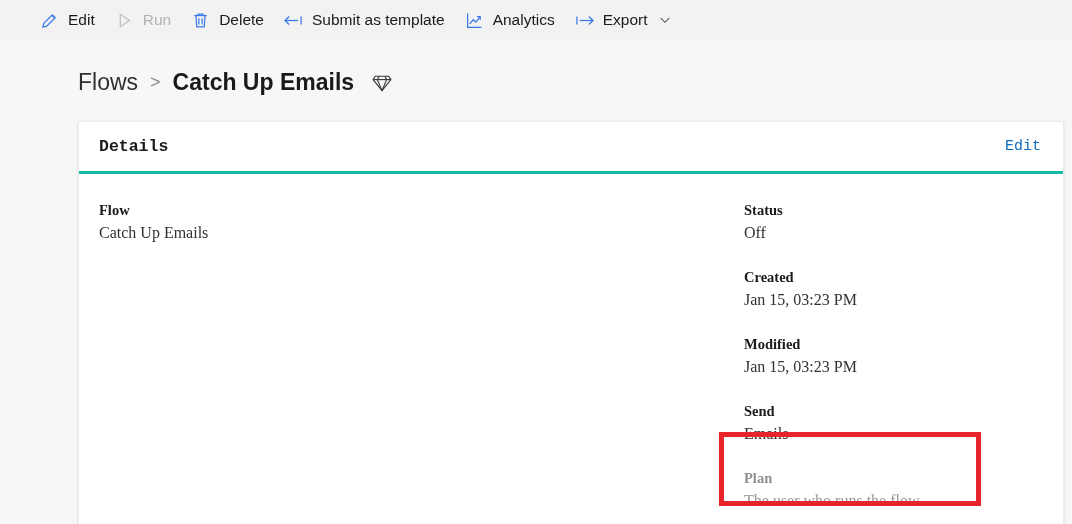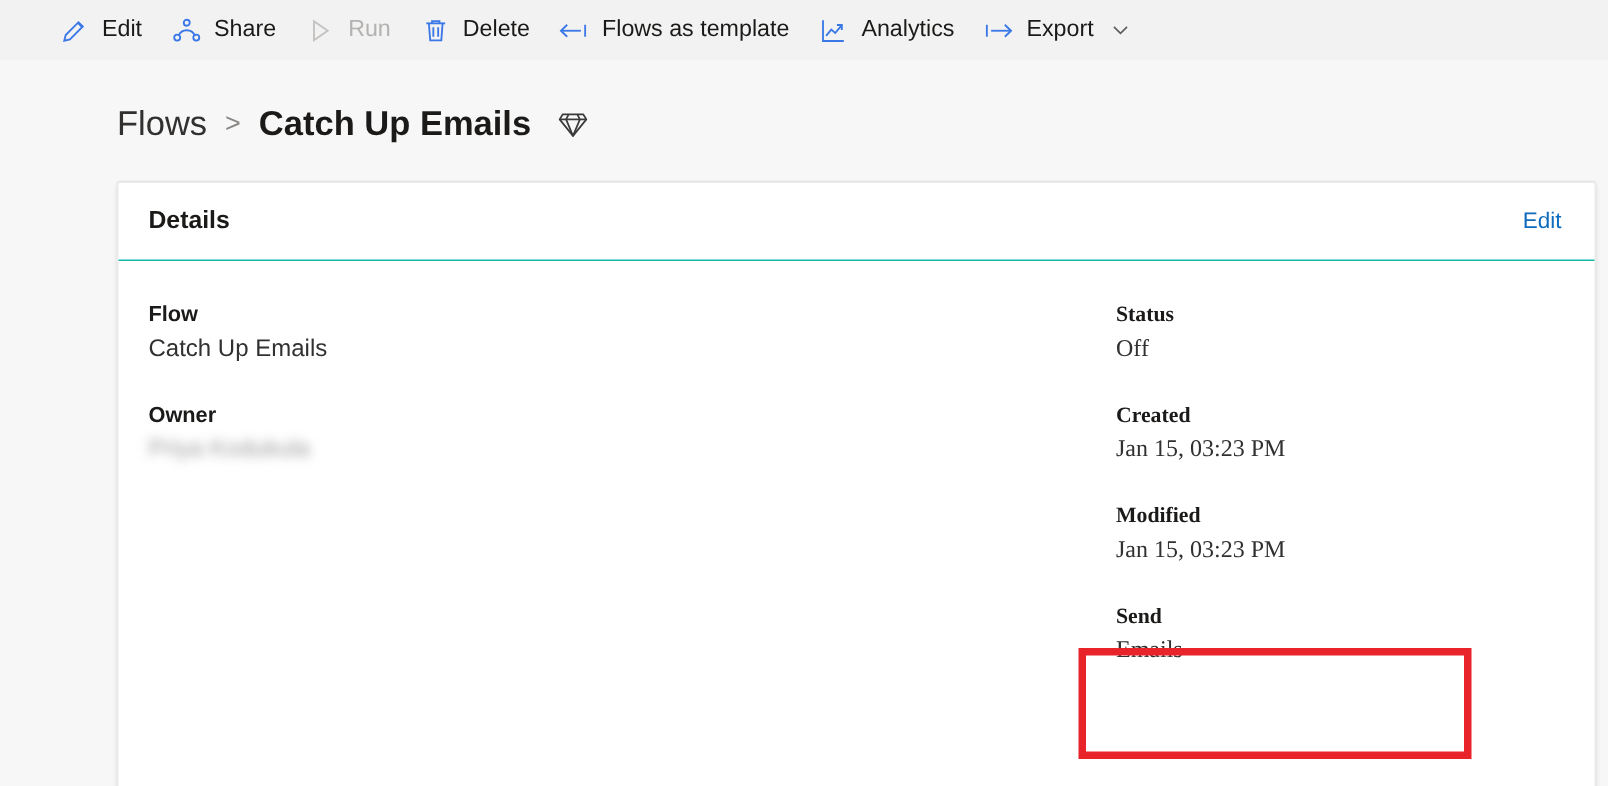--- a/index.html
+++ b/index.html
@@ -86,38 +86,39 @@
     border: 1px solid #ebebeb;
     border-radius: 2px;
     box-shadow: 0 1.2px 3.6px rgba(0,0,0,0.10), 0 0.3px 0.9px rgba(0,0,0,0.07);
   }
   .card-head {
     height: 52px;
     display: flex;
     align-items: center;
     justify-content: space-between;
     padding: 0 22px 0 20px;
-    border-bottom: 1px solid #14b8a6;
+    border-bottom: 3px solid #14b8a6;
+    font-family: Liberation Mono, monospace;
   }
   .card-title {
     font-size: 16.5px;
     font-weight: bold;
     color: #1b1a19;
   }
   .card-edit {
     font-size: 15px;
     color: #0f6cbd;
     cursor: pointer;
   }
 
   .card-body {
     display: flex;
     padding: 26px 20px 0 20px;
   }
-  .col-left { width: 645px; }
+  .col-left { width: 645px; font-family: Liberation Serif, serif; }
   .col-right { flex: 1; font-family: Liberation Serif, serif; }
 
   .field { margin-bottom: 22px; }
   .field:last-child { margin-bottom: 0; }
   .f-label {
     font-size: 14.5px;
     font-weight: bold;
     color: #1b1a19;
     line-height: 20px;
   }
@@ -158,31 +159,20 @@
   <div class="cmd">
     <span class="ico">
       <svg width="19" height="19" viewBox="0 0 20 20" fill="none" stroke="#3b78e7" stroke-width="1.3">
         <path d="M3 17l1-4 9-9 3 3-9 9-4 1z"></path>
         <path d="M12.5 4.5l3 3"></path>
       </svg>
     </span>
     <span>Edit</span>
   </div>
 
-  <div class="cmd">
-    <span class="ico">
-      <svg width="19" height="19" viewBox="0 0 20 20" fill="none" stroke="#3b78e7" stroke-width="1.3">
-        <path d="M4.2 13.5a6.3 6.3 0 0 1 11.6 0"></path>
-        <circle cx="10" cy="4.4" r="2.1"></circle>
-        <circle cx="3.3" cy="14.8" r="2.1"></circle>
-        <circle cx="16.7" cy="14.8" r="2.1"></circle>
-      </svg>
-    </span>
-    <span>Share</span>
-  </div>
 
 
   <div class="cmd disabled">
     <span class="ico">
       <svg width="19" height="19" viewBox="0 0 20 20" fill="none" stroke="#c4c2c0" stroke-width="1.3">
         <path d="M5.6 3.4l9.6 6.6-9.6 6.6z"></path>
       </svg>
     </span>
     <span>Run</span>
   </div>
@@ -201,21 +191,21 @@
 
 
   <div class="cmd">
     <span class="ico">
       <svg width="21" height="19" viewBox="0 0 22 20" fill="none" stroke="#3b78e7" stroke-width="1.3">
         <path d="M2 10h14"></path>
         <path d="M6.4 5.8L2 10l4.4 4.2"></path>
         <path d="M19 5.8v8.4"></path>
       </svg>
     </span>
-    <span>Flows as template</span>
+    <span>Submit as template</span>
   </div>
 
   <div class="cmd">
     <span class="ico">
       <svg width="19" height="19" viewBox="0 0 20 20" fill="none" stroke="#3b78e7" stroke-width="1.3">
         <path d="M2.8 2.6v14.6h14.6"></path>
         <path d="M5 13.6l3.6-4.4 2.8 2.4 4.6-5.6"></path>
         <path d="M12.6 6h3.4v3.4"></path>
       </svg>
     </span>
@@ -262,24 +252,20 @@
 
   <div class="card-body">
 
     <div class="col-left">
 
       <div class="field">
         <div class="f-label">Flow</div>
         <div class="f-value">Catch Up Emails</div>
       </div>
 
-      <div class="field">
-        <div class="f-label">Owner</div>
-        <div class="f-value blurred">Priya Kodukula</div>
-      </div>
 
     </div>
 
     <div class="col-right">
 
       <div class="field">
         <div class="f-label">Status</div>
         <div class="f-value">Off</div>
       </div>
 
@@ -291,18 +277,22 @@
       <div class="field">
         <div class="f-label">Modified</div>
         <div class="f-value">Jan 15, 03:23 PM</div>
       </div>
 
       <div class="field">
         <div class="f-label">Send</div>
         <div class="f-value">Emails</div>
       </div>
 
+      <div class="field field-plan">
+        <div class="f-label">Plan</div>
+        <div class="f-value">The user who runs the flow</div>
+      </div>
 
     </div>
   </div>
 </div>
 
 <div class="redbox"></div>
 
 </body></html>

